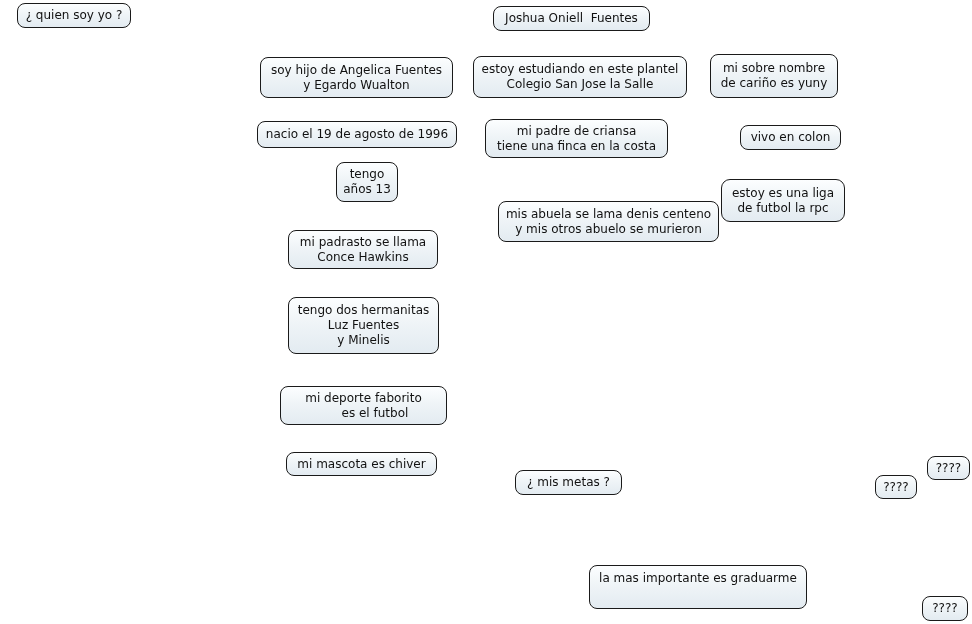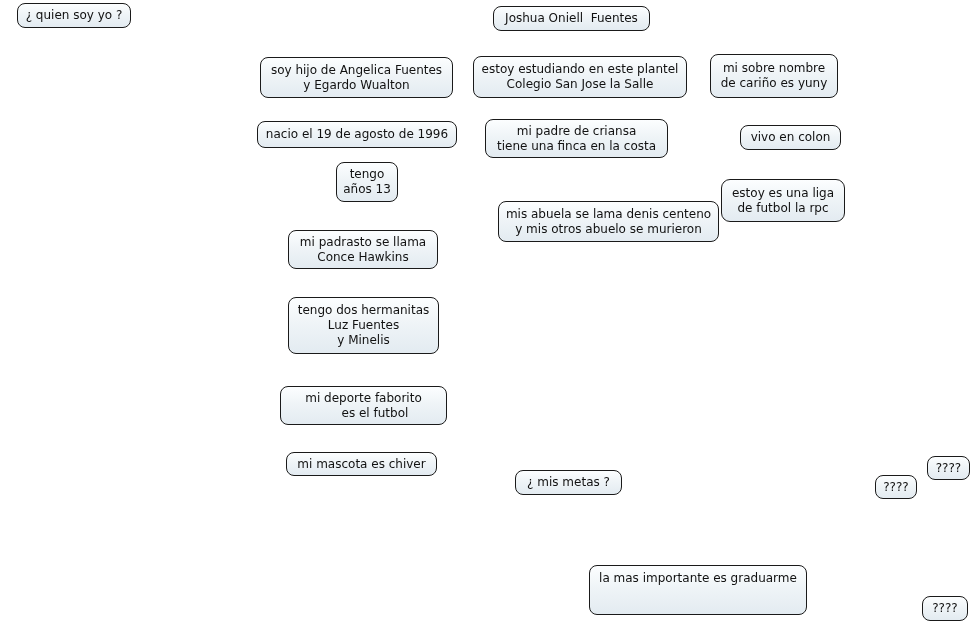--- a/index.html
+++ b/index.html
@@ -69,15 +69,15 @@
 Conce Hawkins</div>
   <div class="node" style="left:288px; top:297px; width:151px; height:57px;">tengo dos hermanitas
 Luz Fuentes
 y Minelis</div>
   <div class="node" style="left:286px; top:452px; width:151px; height:24px;">mi mascota es chiver</div>
   <div class="node" style="left:280px; top:386px; width:167px; height:39px;">mi deporte faborito
       es el futbol</div>
   <div class="node" style="left:515px; top:470px; width:107px; height:25px;">¿ mis metas ?</div>
   <div class="node" style="left:927px; top:456px; width:43px;  height:24px;">????</div>
   <div class="node" style="left:875px; top:475px; width:42px;  height:24px;">????</div>
-  <div class="node valign-top" style="left:589px; top:565px; width:218px; height:50px;">la mas importante es graduarme</div>
+  <div class="node valign-top" style="left:589px; top:565px; width:218px; height:44px;">la mas importante es graduarme</div>
   <div class="node" style="left:922px; top:596px; width:46px;  height:25px;">????</div>
 </div>
 
 </body></html>

